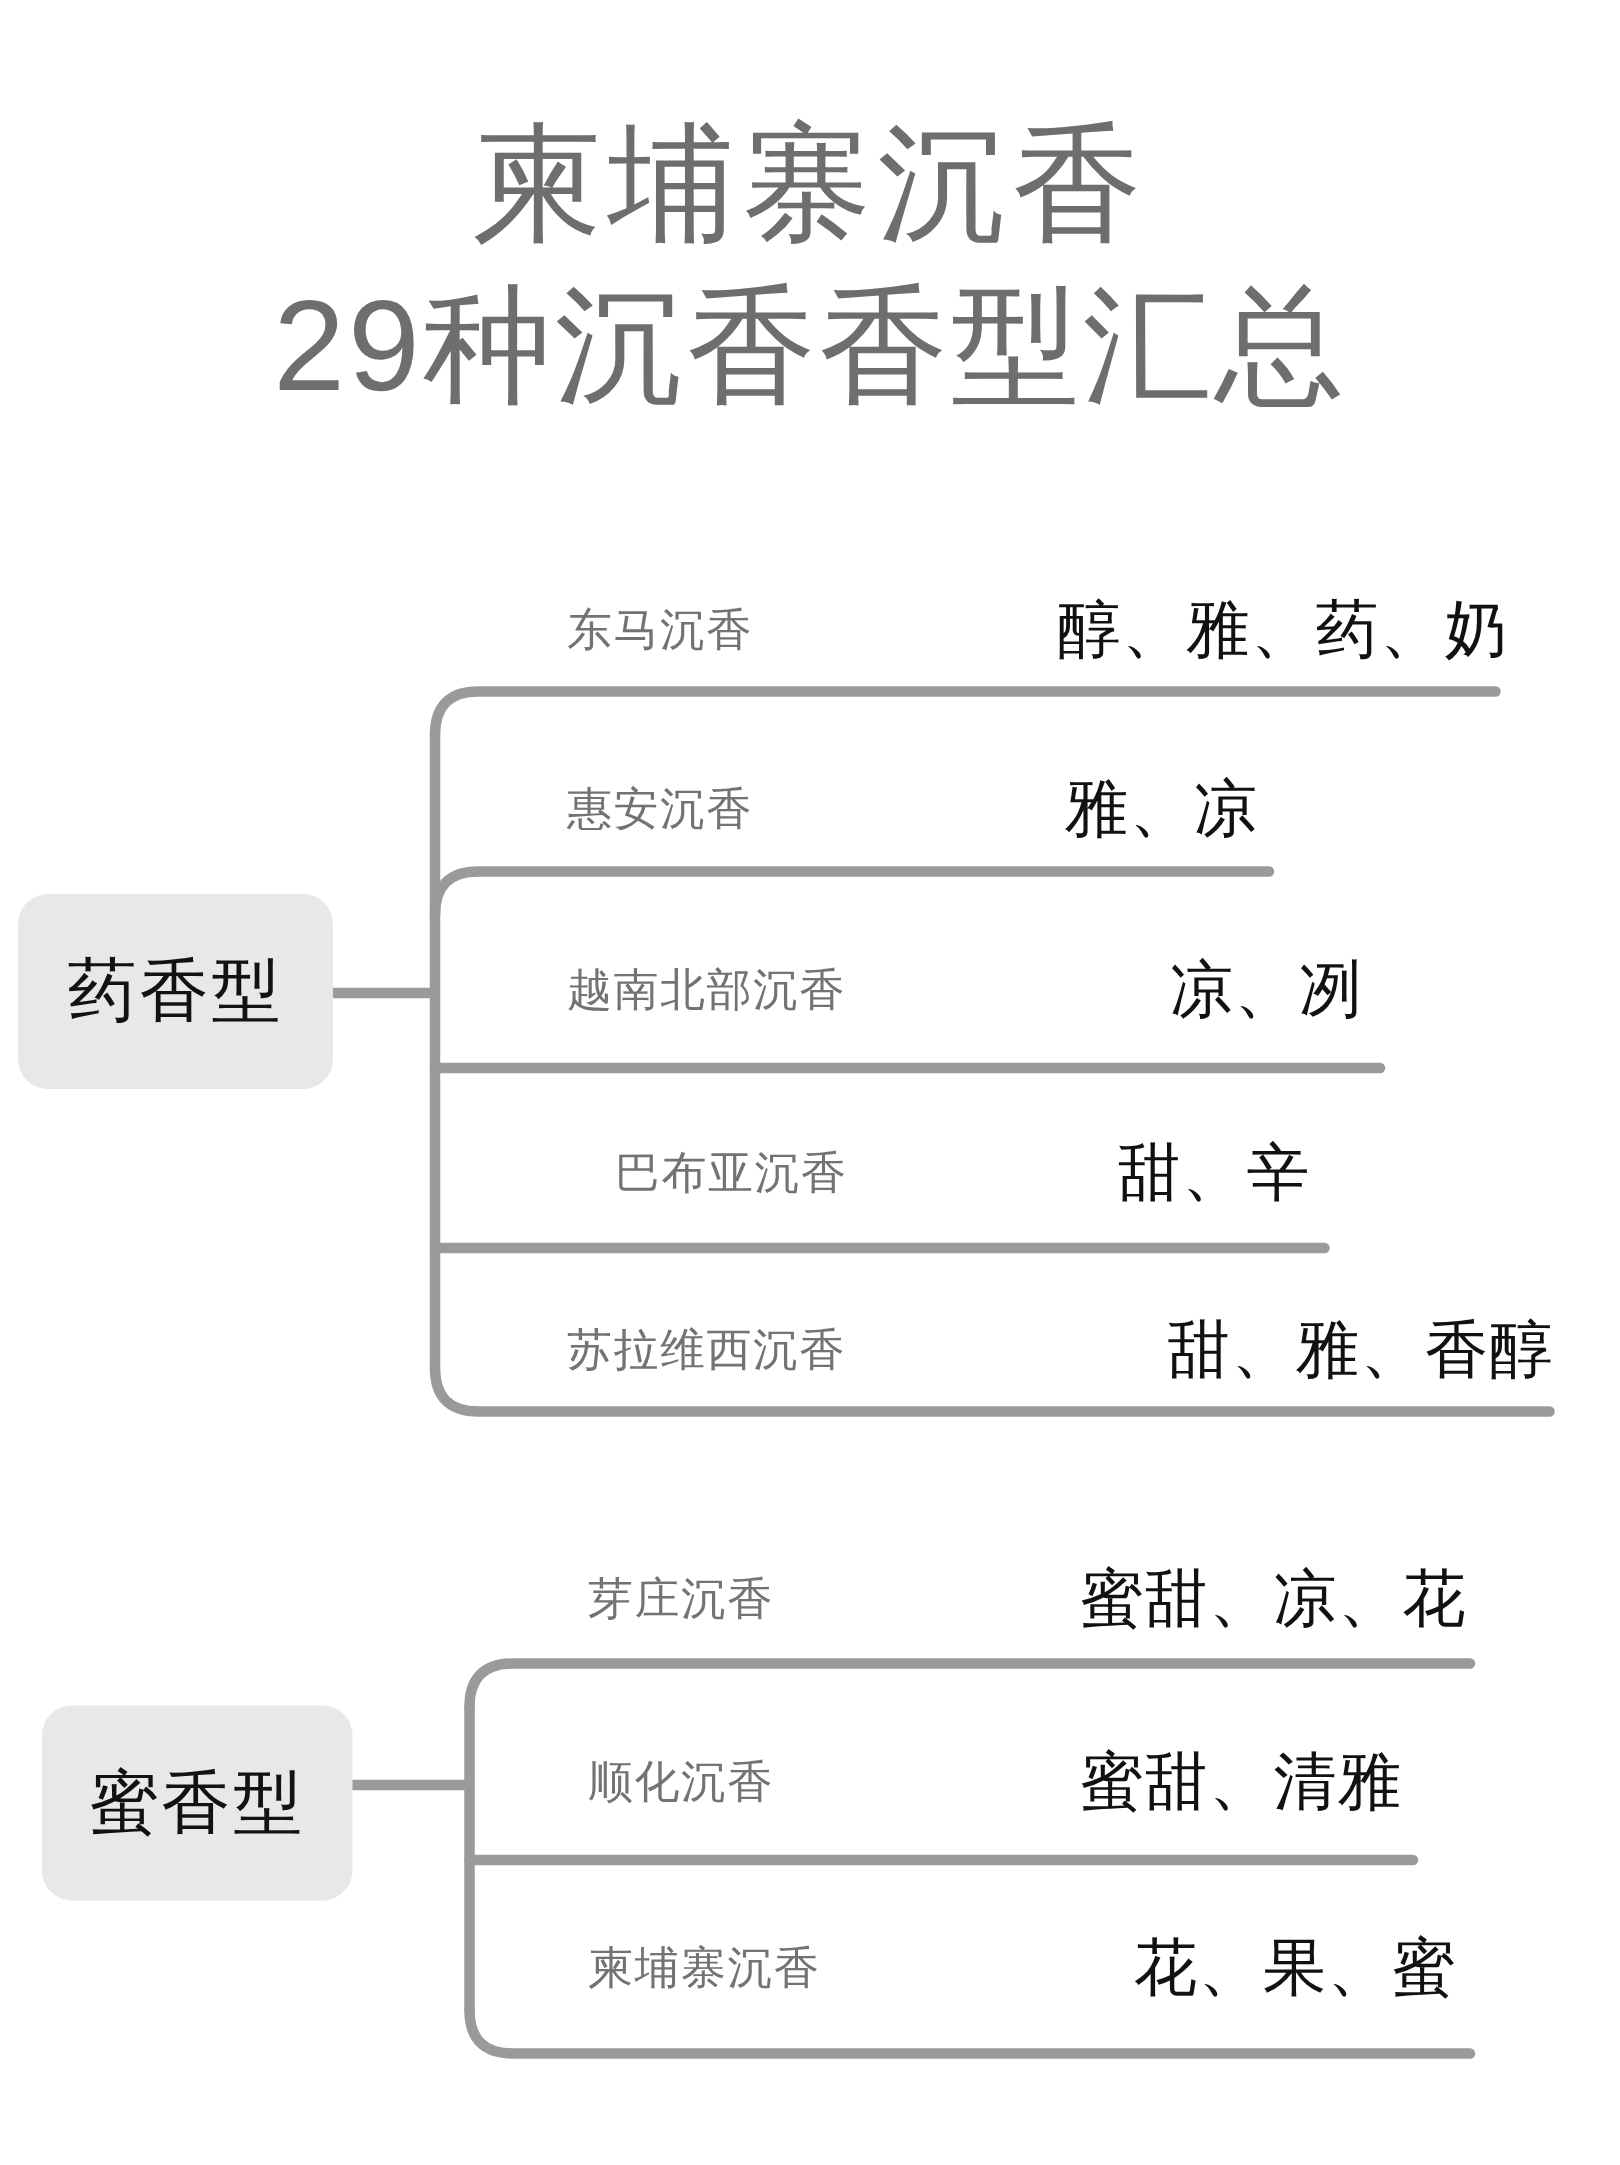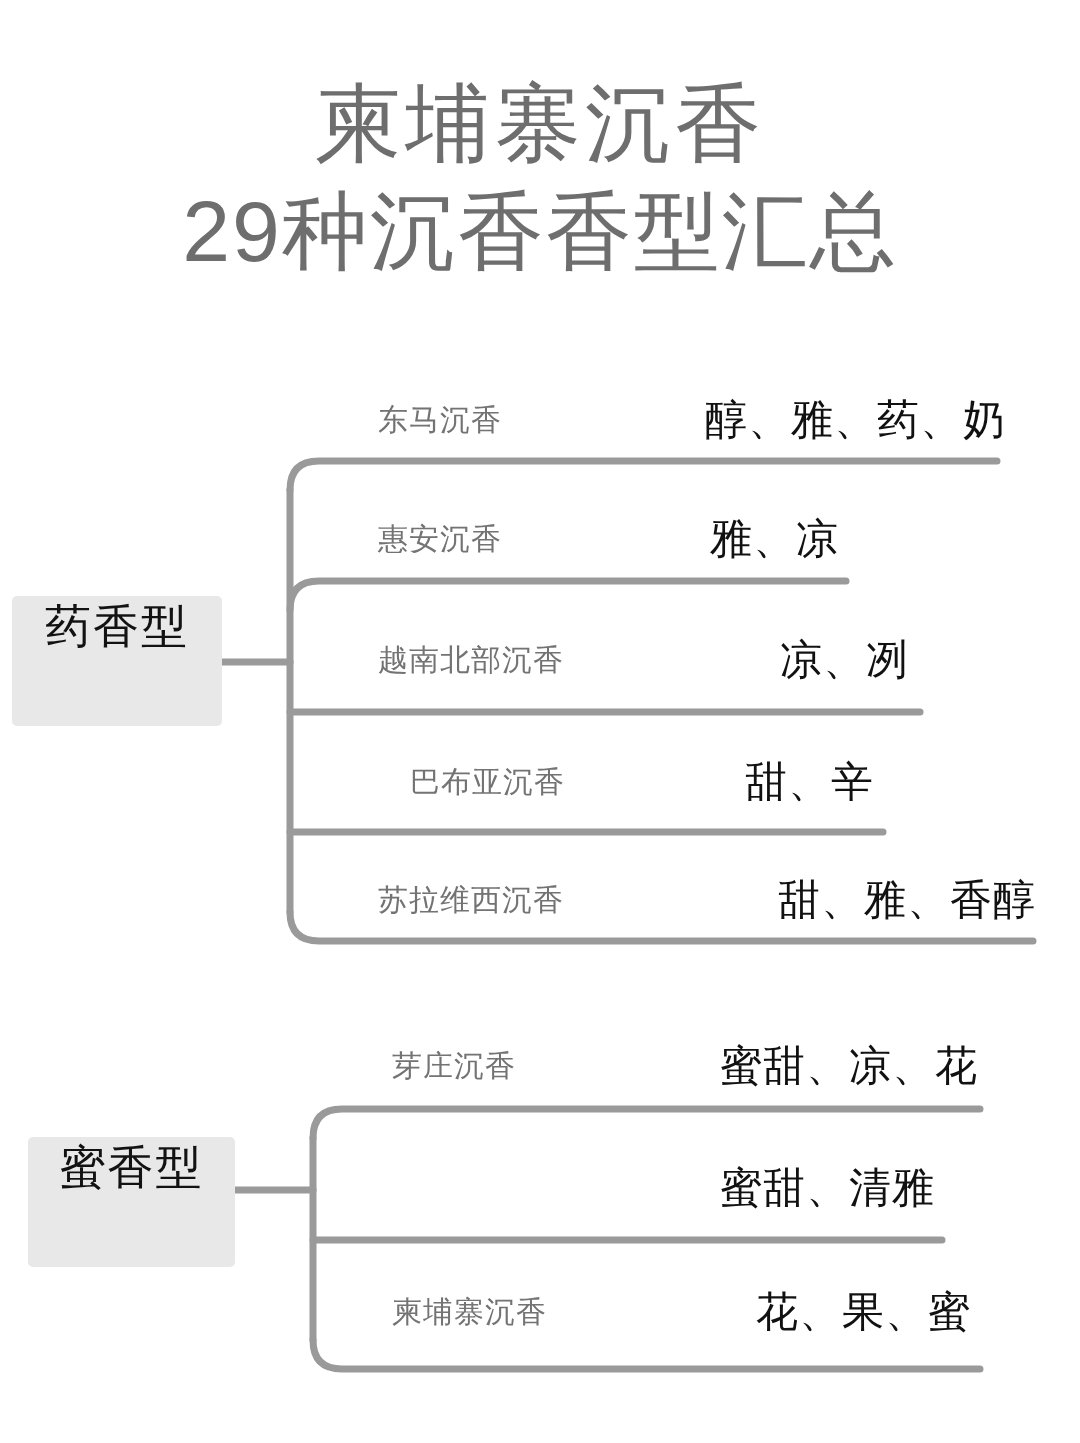--- a/index.html
+++ b/index.html
@@ -46,22 +46,23 @@
     top: 0;
     width: 1080px;
     height: 1443px;
     pointer-events: none;
   }
 
   
   .cat-box {
     position: absolute;
     background: #e8e8e8;
-    border-radius: 5px;
+    border-radius: 20px;
     display: flex;
+    align-items: center;
     justify-content: center;
   }
   .cat-label {
     font-size: 46px;
     color: #121212;
     letter-spacing: 2px;
     font-weight: 400;
   }
 
   
@@ -154,19 +155,20 @@
   <span class="leaf-name" style="left:378px;">苏拉维西沉香</span>
   <span class="leaf-notes" style="left:778px;">甜、雅、香醇</span>
 </div>
 
 <div class="leaf-row" style="left:0; top:1036px; width:1080px;">
   <span class="leaf-name" style="left:392px;">芽庄沉香</span>
   <span class="leaf-notes" style="left:720px;">蜜甜、凉、花</span>
 </div>
 
 <div class="leaf-row" style="left:0; top:1158px; width:1080px;">
+  <span class="leaf-name" style="left:392px;">顺化沉香</span>
   <span class="leaf-notes" style="left:720px;">蜜甜、清雅</span>
 </div>
 
 <div class="leaf-row" style="left:0; top:1282px; width:1080px;">
   <span class="leaf-name" style="left:392px;">柬埔寨沉香</span>
   <span class="leaf-notes" style="left:756px;">花、果、蜜</span>
 </div>
 
 </body></html>

